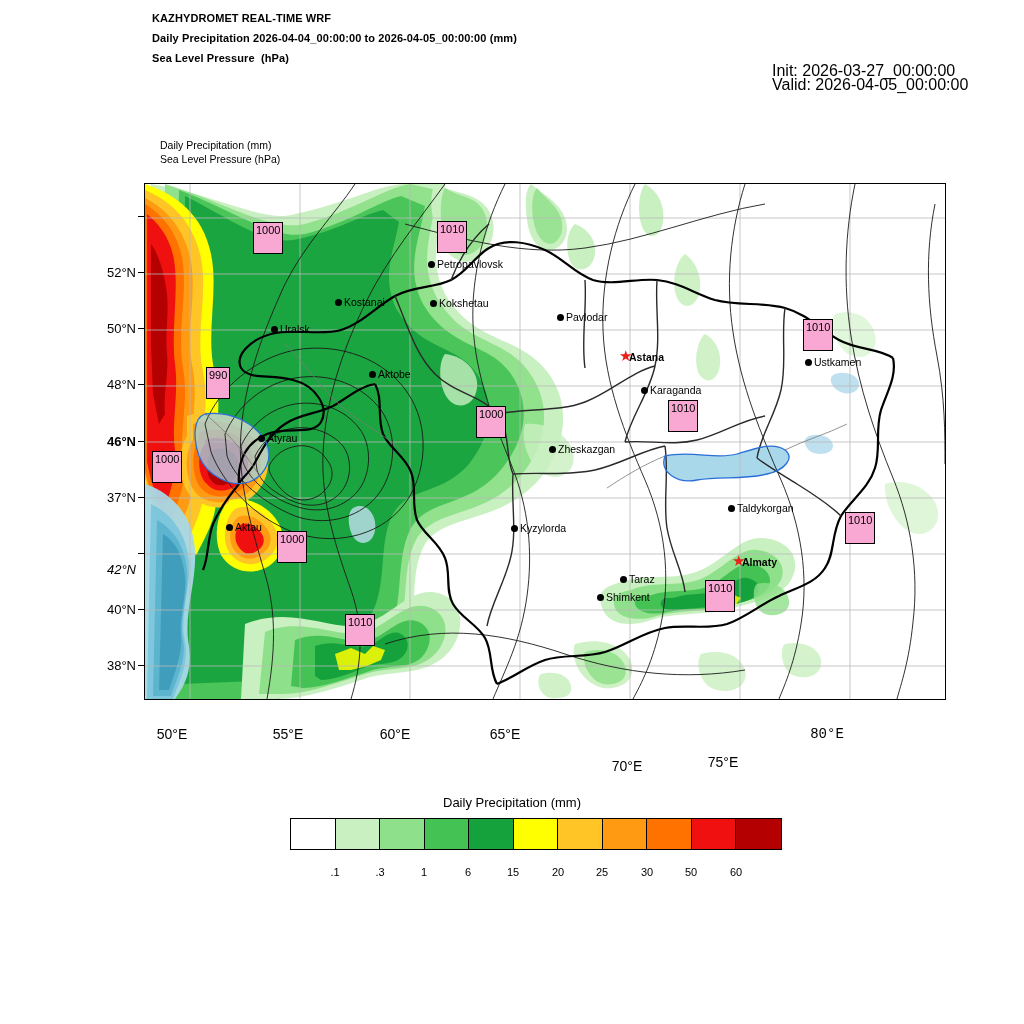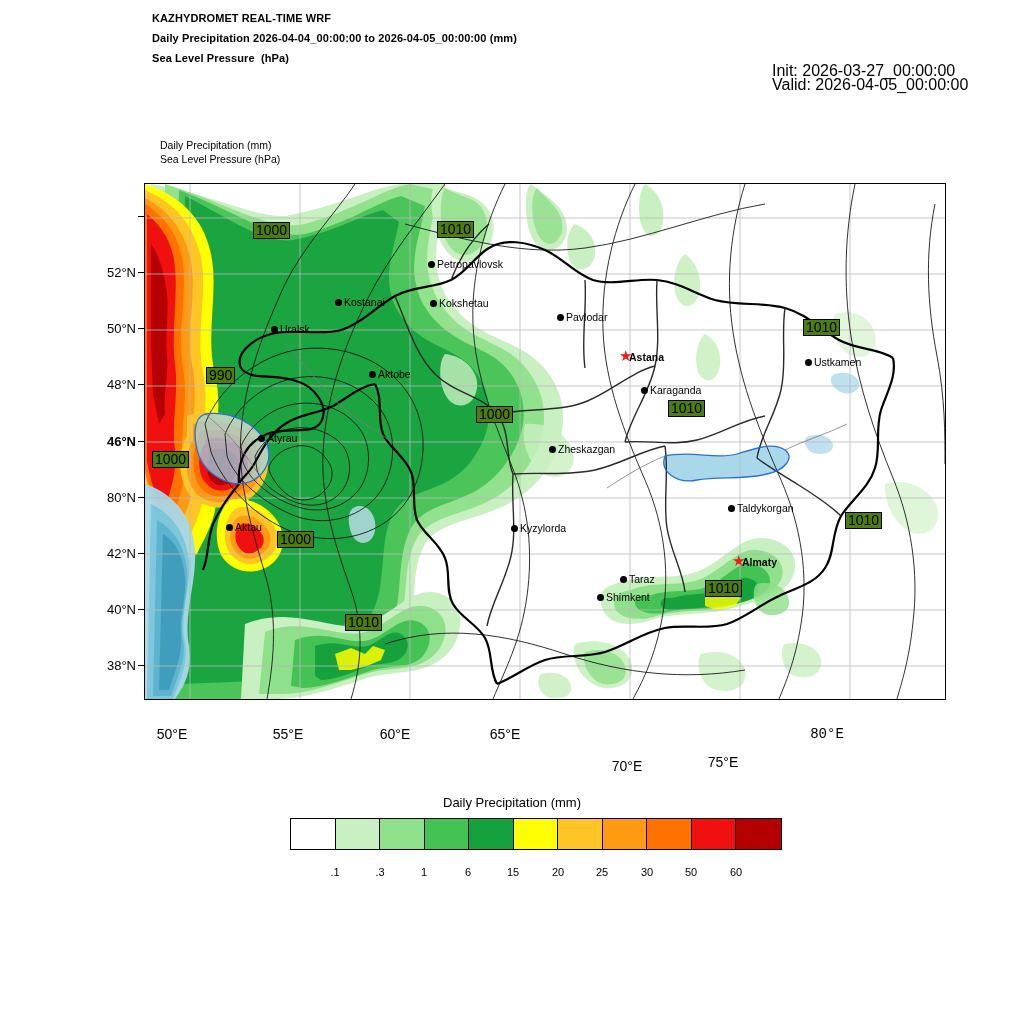--- a/index.html
+++ b/index.html
@@ -118,25 +118,25 @@
     position: absolute;
     font-size: 11px;
     color: #000;
     text-align: center;
     width: 40px;
     top: 14px;
   }
   
   .clabel {
     position: absolute;
-    font-size: 14px;
-    color: #000;
-    background: #4d7c0f;
+    font-size: 11px;
+    color: #000;
+    background: #f9a8d4;
     border: 1px solid #000;
-    padding: 0px 2px 1px 2px;
+    padding: 0px 2px 16px 2px;
     line-height: 14px;
     white-space: nowrap;
   }
   
   .city { position: absolute; }
   .city .dot {
     position: absolute;
     width: 7px; height: 7px;
     border-radius: 50%;
     background: #000;
@@ -175,22 +175,22 @@
 <div class="subcaption">
   <div>Daily Precipitation   (mm)</div>
   <div>Sea Level Pressure   (hPa)</div>
 </div>
 
 <div class="ylabel" style="top:209px; right:840px;">54°N</div>
 <div class="ylabel" style="top:265px; right:888px;">52°N</div>
 <div class="ylabel" style="top:321px; right:888px;">50°N</div>
 <div class="ylabel" style="top:377px; right:888px;">48°N</div>
 <div class="ylabel" style="top:434px; right:888px;font-weight:bold;">46°N</div>
-<div class="ylabel" style="top:490px; right:888px;">80°N</div>
-<div class="ylabel" style="top:546px; right:888px;">42°N</div>
+<div class="ylabel" style="top:490px; right:888px;">37°N</div>
+<div class="ylabel" style="top:562px; right:888px;font-style:italic;">42°N</div>
 <div class="ylabel" style="top:602px; right:888px;">40°N</div>
 <div class="ylabel" style="top:658px; right:888px;">38°N</div>
 
 <div class="ytick" style="top:216px;"></div>
 <div class="ytick" style="top:272px;"></div>
 <div class="ytick" style="top:328px;"></div>
 <div class="ytick" style="top:384px;"></div>
 <div class="ytick" style="top:441px;"></div>
 <div class="ytick" style="top:497px;"></div>
 <div class="ytick" style="top:553px;"></div>

